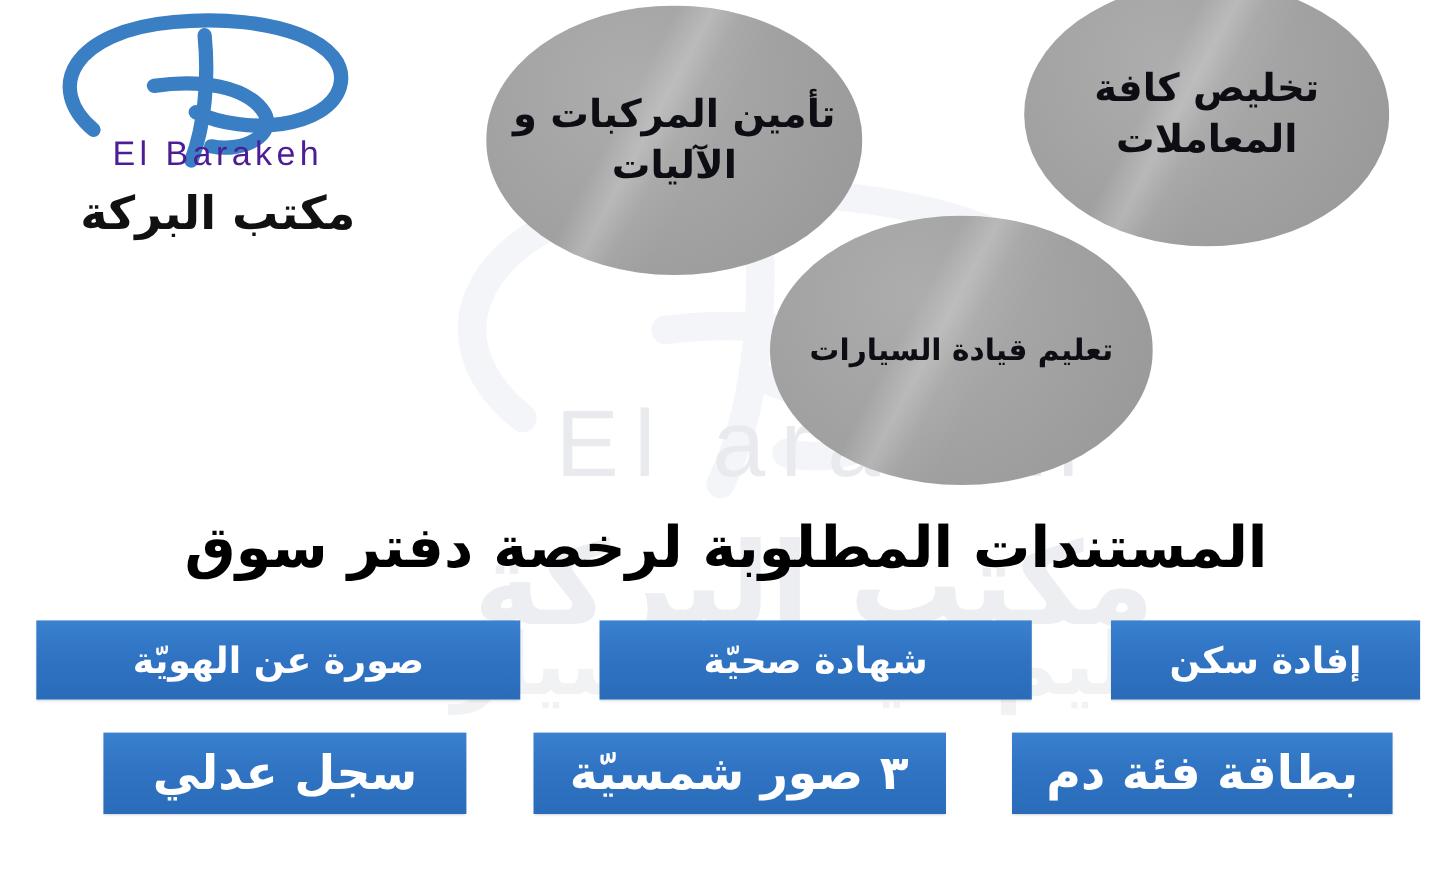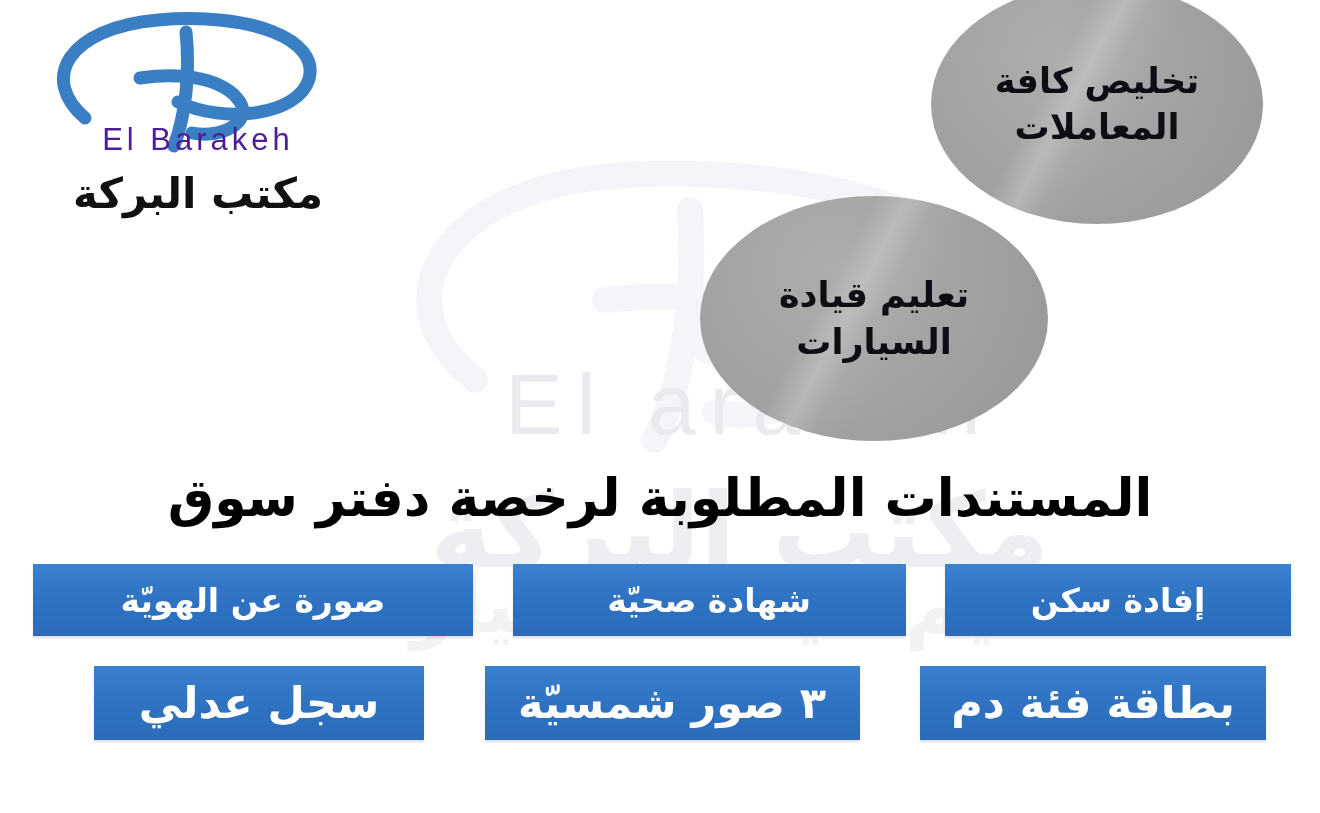--- a/index.html
+++ b/index.html
@@ -136,21 +136,21 @@
   .ellipse-vehicles {
     left: 442px; top: 5px; width: 342px; height: 245px;
     font-size: 35px;
   }
   .ellipse-transactions {
     left: 931px; top: -16px; width: 332px; height: 240px;
     font-size: 35px;
   }
   .ellipse-driving {
     left: 700px; top: 196px; width: 348px; height: 245px;
-    font-size: 35px;
+    font-size: 27px;
   }
 
   
   .heading {
     position: absolute;
     left: 0;
     top: 468px;
     width: 1320px;
     text-align: center;
     font-size: 52px;
@@ -181,21 +181,21 @@
     direction: rtl;
     box-shadow: 0 2px 2px rgba(0,0,0,0.13);
     white-space: nowrap;
     letter-spacing: 0.5px;
   }
   .chip-r1 { height: 72px; font-size: 33px; }
   .chip-r2 { height: 74px; font-size: 43px; }
 
   .w-id      { width: 440px; }
   .w-health  { width: 393px; }
-  .w-housing { width: 346px; }
+  .w-housing { width: 281px; }
   .w-blood   { width: 346px; }
   .w-photos  { width: 375px; }
   .w-record  { width: 330px; }
 </style>
 </head>
 <body>
 
 <div id="poster">
 
   <div class="watermark wm-swirl">
@@ -218,20 +218,23 @@
           <path d="M57 112 C 12 74, 38 22, 130 14 C 222 6, 292 33, 281 73 C 270 110, 196 118, 150 96"></path>
           <path d="M158 26 C 162 66, 158 108, 146 140"></path>
           <path d="M112 72 C 154 66, 196 72, 212 96 C 224 116, 194 133, 164 127"></path>
         </g>
       </svg>
       <div class="logo-latin">El Barakeh</div>
     </div>
     <div class="logo-ar-main">مكتب البركة</div>
   </div>
 
+  <div class="ellipse ellipse-vehicles">
+    <span>تأمين المركبات و الآليات</span>
+  </div>
   <div class="ellipse ellipse-transactions">
     <span>تخليص كافة المعاملات</span>
   </div>
   <div class="ellipse ellipse-driving">
     <span>تعليم قيادة السيارات</span>
   </div>
 
   <div class="heading">المستندات المطلوبة لرخصة دفتر سوق</div>
 
   <div class="chip-row chip-row-1">

